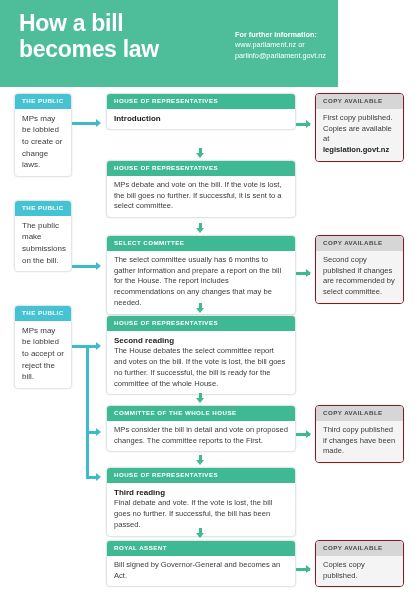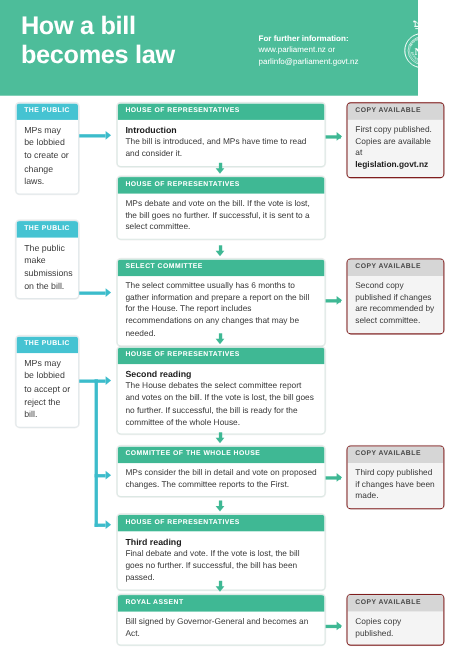--- a/index.html
+++ b/index.html
@@ -16,21 +16,21 @@
     position: relative;
     width: 418px;
     height: 600px;
     background: #ffffff;
   }
 
   
   .header {
     position: absolute;
     left: 0; top: 0;
-    width: 380px; height: 87px;
+    width: 338px; height: 87px;
     background: #4DBD9A;
   }
   .header-title {
     position: absolute;
     left: 19px; top: 10px;
     width: 210px;
     color: #ffffff;
     font-size: 23px;
     font-weight: bold;
     line-height: 1.14;
@@ -195,21 +195,20 @@
 
     <div class="card public" style="left:14px; top:218px; width:58px;">
       <div class="card-head">THE PUBLIC</div>
       <div class="card-body">MPs may be lobbied to accept or reject the bill.</div>
     </div>
 
     <div class="card house" style="left:106px; top:6px; width:190px;">
       <div class="card-head">HOUSE OF REPRESENTATIVES</div>
       <div class="card-body">
         <span class="step-title">Introduction</span>
-        <span>The bill is introduced, and MPs have time to read and consider it.</span>
       </div>
     </div>
 
     <div class="card house" style="left:106px; top:73px; width:190px;">
       <div class="card-head">HOUSE OF REPRESENTATIVES</div>
       <div class="card-body">
         <span>MPs debate and vote on the bill. If the vote is lost, the bill goes no further. If successful, it is sent to a select committee.</span>
       </div>
     </div>
 

